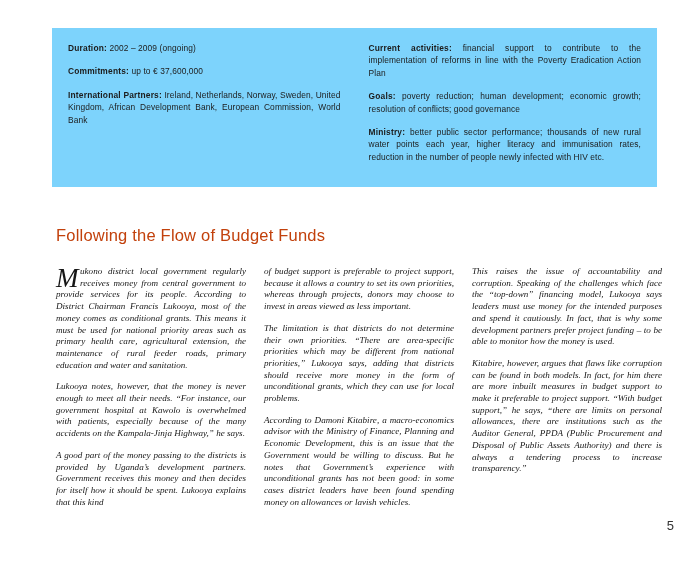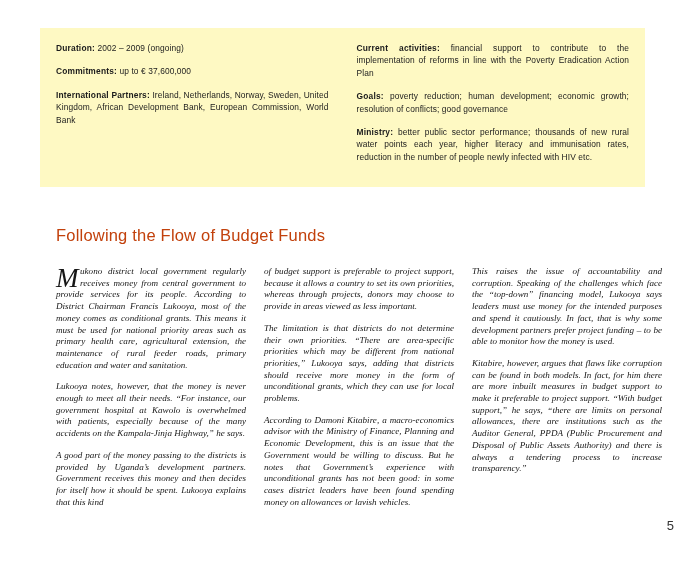--- a/index.html
+++ b/index.html
@@ -12,25 +12,25 @@
     height: 575px;
     position: relative;
     overflow: hidden;
     font-family: "Liberation Serif", serif;
     color: #1a1a1a;
   }
 
   
   #fact-box {
     position: absolute;
-    left: 40px;
+    left: 52px;
     top: 28px;
     width: 605px;
     height: 159px;
-    background: #fef9c3;
+    background: #7dd3fc;
     box-sizing: border-box;
     display: flex;
     flex-direction: row;
     padding: 14px 16px 10px 16px;
   }
   .fact-col {
     box-sizing: border-box;
   }
   .fact-col.left {
     width: 50%;
@@ -158,21 +158,21 @@
 
 <div id="article-body">
 
   <div class="text-column">
     <p class="para dropcap-para">Mukono district local government regularly receives money from central government to provide services for its people. According to District Chairman Francis Lukooya, most of the money comes as conditional grants. This means it must be used for national priority areas such as primary health care, agricultural extension, the maintenance of rural feeder roads, primary education and water and sanitation.</p>
     <p class="para">Lukooya notes, however, that the money is never enough to meet all their needs. “For instance, our government hospital at Kawolo is overwhelmed with patients, especially because of the many accidents on the Kampala-Jinja Highway,” he says.</p>
     <p class="para">A good part of the money passing to the districts is provided by Uganda’s development partners. Government receives this money and then decides for itself how it should be spent. Lukooya explains that this kind</p>
   </div>
 
   <div class="text-column">
-    <p class="para">of budget support is preferable to project support, because it allows a country to set its own priorities, whereas through projects, donors may choose to provide in areas viewed as less important.</p>
+    <p class="para">of budget support is preferable to project support, because it allows a country to set its own priorities, whereas through projects, donors may choose to invest in areas viewed as less important.</p>
     <p class="para">The limitation is that districts do not determine their own priorities. “There are area-specific priorities which may be different from national priorities,” Lukooya says, adding that districts should receive more money in the form of unconditional grants, which they can use for local problems.</p>
     <p class="para">According to Damoni Kitabire, a macro-economics advisor with the Ministry of Finance, Planning and Economic Development, this is an issue that the Government would be willing to discuss. But he notes that Government’s experience with unconditional grants has not been good: in some cases district leaders have been found spending money on allowances or lavish vehicles.</p>
   </div>
 
   <div class="text-column">
     <p class="para">This raises the issue of accountability and corruption. Speaking of the challenges which face the “top-down” financing model, Lukooya says leaders must use money for the intended purposes and spend it cautiously. In fact, that is why some development partners prefer project funding – to be able to monitor how the money is used.</p>
     <p class="para">Kitabire, however, argues that flaws like corruption can be found in both models. In fact, for him there are more inbuilt measures in budget support to make it preferable to project support. “With budget support,” he says, “there are limits on personal allowances, there are institutions such as the Auditor General, PPDA (Public Procurement and Disposal of Public Assets Authority) and there is always a tendering process to increase transparency.”</p>
   </div>
 
 </div>

